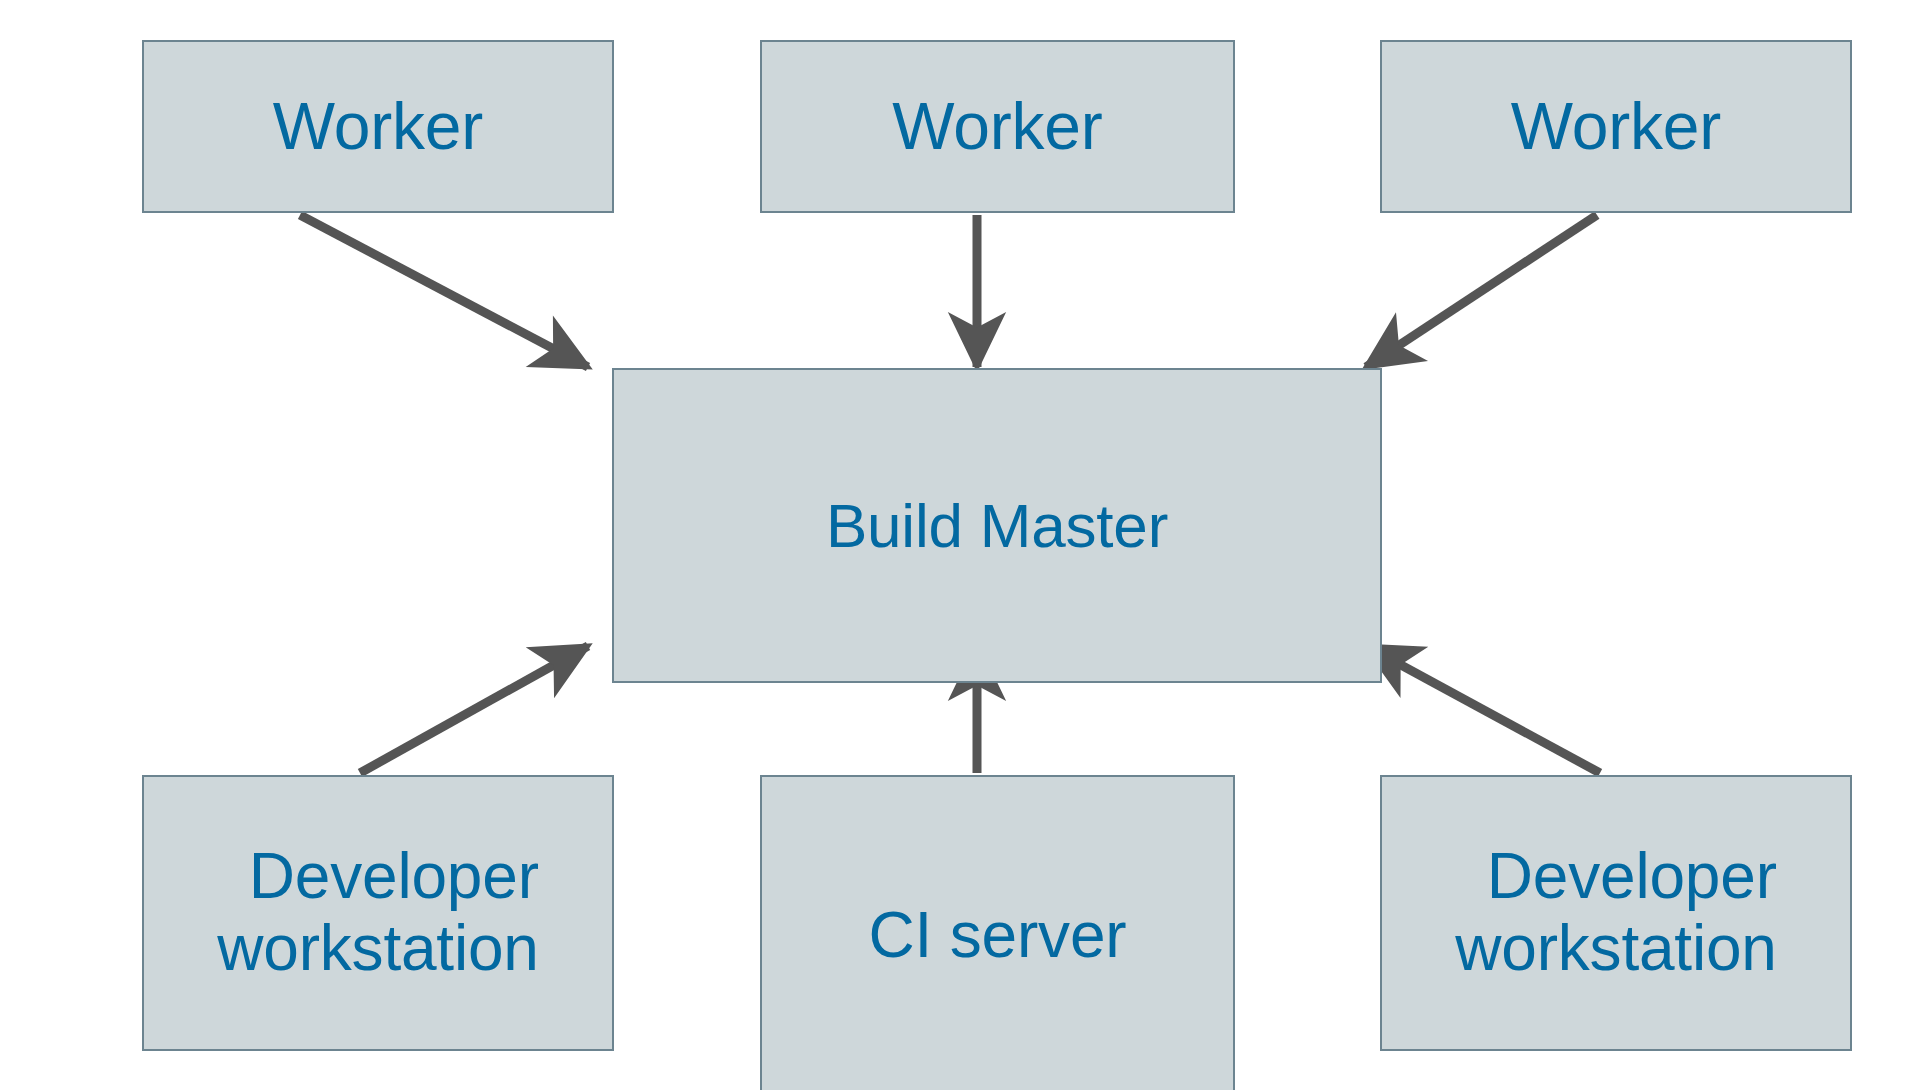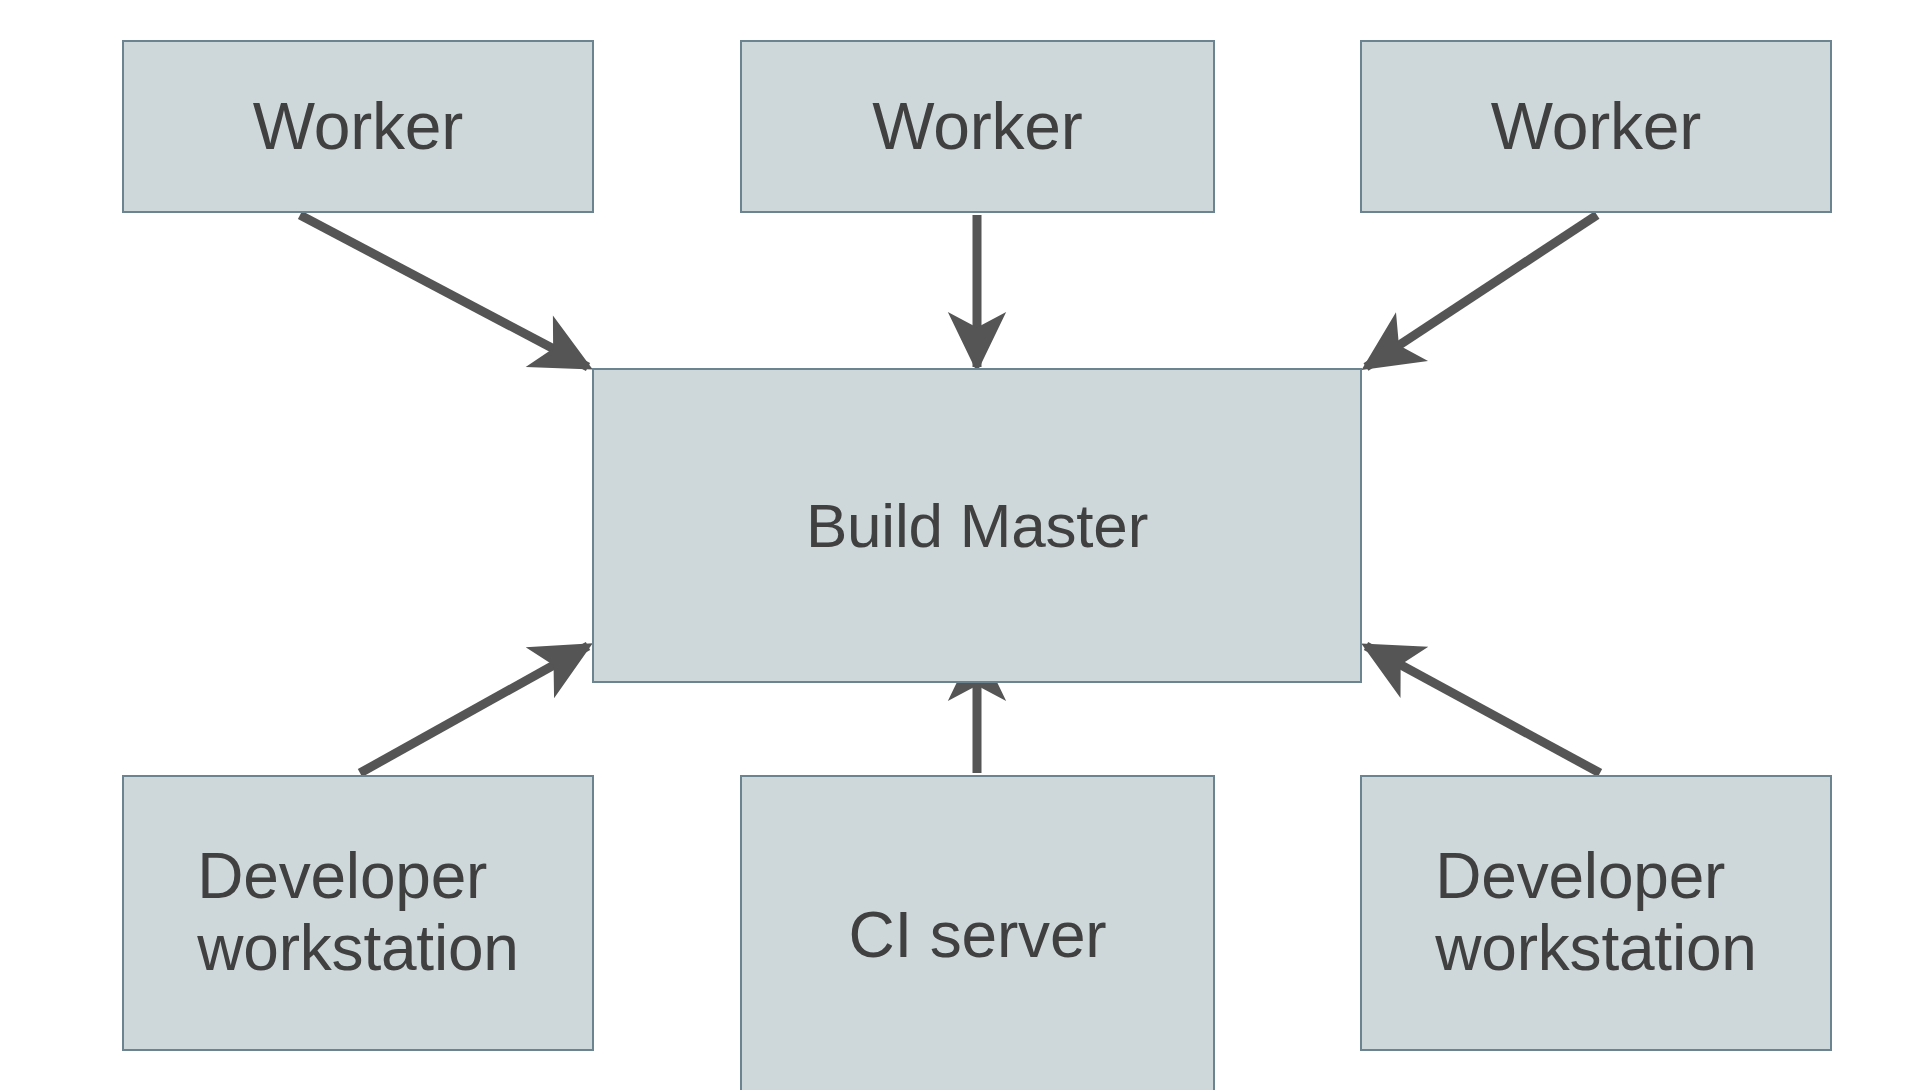--- a/index.html
+++ b/index.html
@@ -29,27 +29,28 @@
     pointer-events: none;
   }
   .node {
     position: absolute;
     box-sizing: border-box;
     background: #ced7da;
     border: 2px solid #6c8490;
     display: flex;
     align-items: center;
     justify-content: center;
-    text-align: left;
-    color: #404040;
+    text-align: right;
+    color: #0369a1;
     font-family: "Liberation Sans", sans-serif;
     font-weight: 400;
     line-height: 1.12;
     letter-spacing: -0.2px;
     white-space: pre-line;
+    margin-left: 20px;
   }
   .node-worker-tl { left: 122px; top: 40px;  width: 472px; height: 173px; font-size: 66px; }
   .node-worker-tm { left: 740px; top: 40px;  width: 475px; height: 173px; font-size: 66px; }
   .node-worker-tr { left: 1360px; top: 40px; width: 472px; height: 173px; font-size: 66px; }
   .node-master    { left: 592px; top: 368px; width: 770px; height: 315px; font-size: 62px; }
   .node-dev-bl    { left: 122px; top: 775px; width: 472px; height: 276px; font-size: 64px; }
   .node-ci        { left: 740px; top: 775px; width: 475px; height: 322px; font-size: 64px; }
   .node-dev-br    { left: 1360px; top: 775px; width: 472px; height: 276px; font-size: 64px; }
 </style>
 </head>

